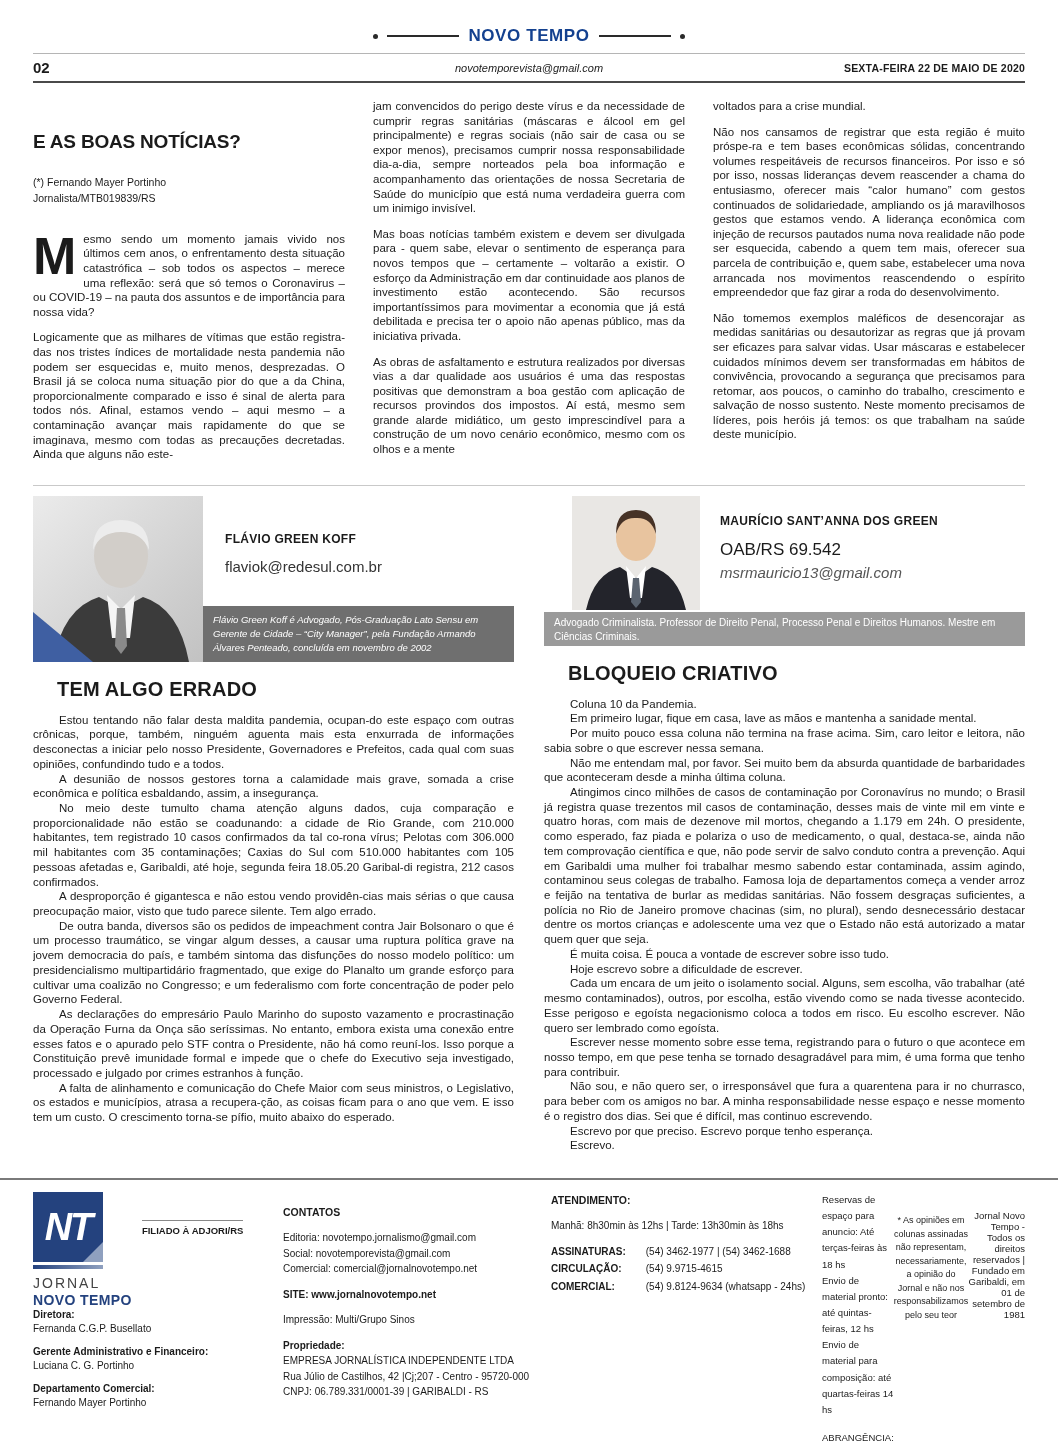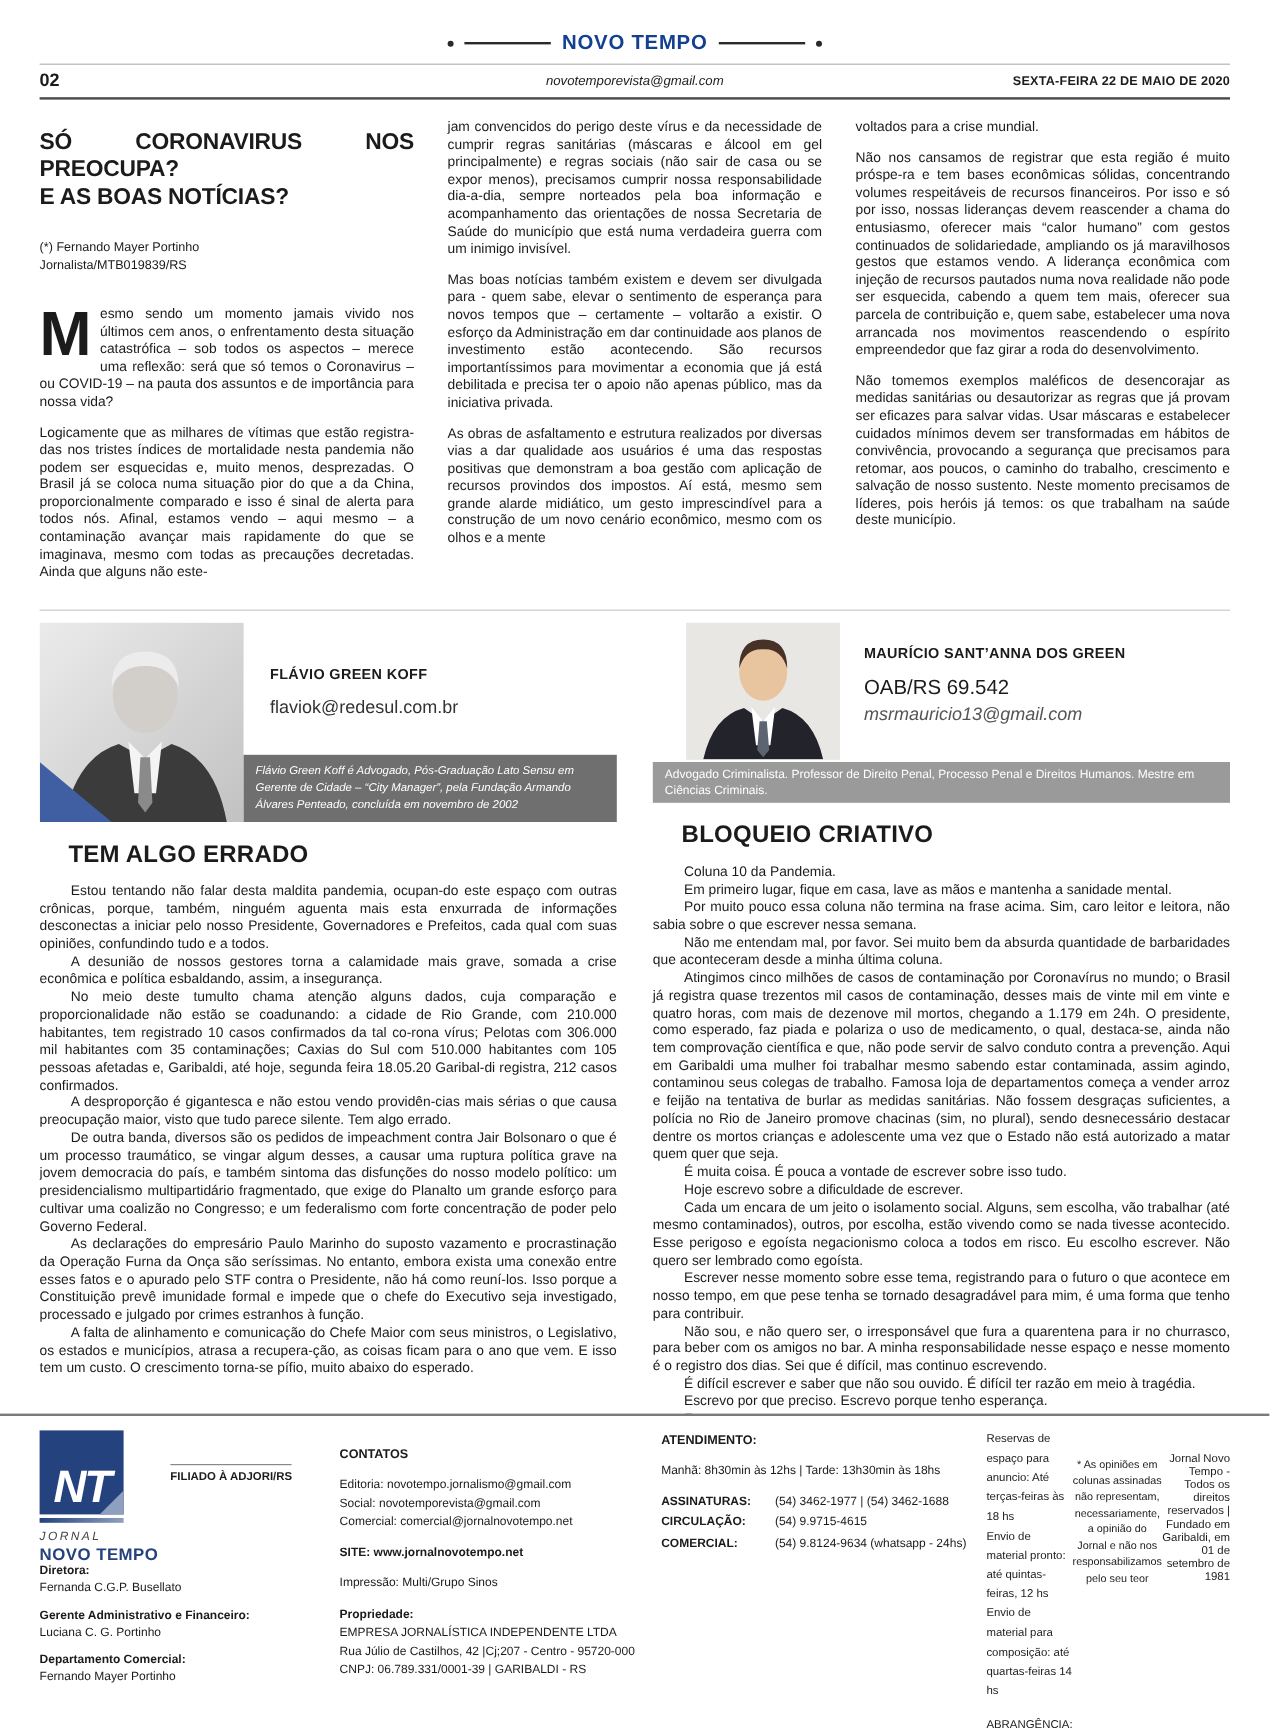--- a/index.html
+++ b/index.html
@@ -54,26 +54,26 @@
 
   .columnist-title { font-size:20px; font-weight:bold; letter-spacing:.2px; margin:16px 0 12px 24px; }
   .columnist-body { font-size:11.5px; line-height:1.28; text-align:justify; }
   .columnist-body p { text-indent:26px; margin:0; }
 
   
   footer { position:absolute; left:0; right:0; bottom:0; height:265px; background:#fff; border-top:2px solid #7a7a7a; padding:12px 33px 0; display:flex; flex-direction:column; }
   .footer-top { display:flex; gap:18px; flex:1; }
   .f-brand { width:232px; font-size:10px; }
   .logo-row { display:flex; align-items:flex-start; gap:10px; }
-  .nt-logo { width:70px; height:70px; background:var(--logo-blue,#24427e); position:relative; display:flex; align-items:flex-end; justify-content:center; }
+  .nt-logo { width:70px; height:70px; background:var(--logo-blue,#24427e); position:relative; display:flex; align-items:center; justify-content:center; }
   .nt-letters { color:#fff; font-weight:bold; font-style:italic; font-size:38px; letter-spacing:-2px; }
   .nt-corner { position:absolute; right:0; bottom:0; width:0; height:0; border-left:20px solid transparent; border-bottom:20px solid #8fa0bf; }
   .logo-bar { width:70px; height:4px; background:linear-gradient(to right,var(--logo-blue,#24427e),#8fa0bf); margin-top:3px; }
   .affiliation { border-top:1px solid #888; padding-top:4px; margin-top:28px; font-weight:bold; font-size:9.5px; white-space:nowrap; }
-  .logo-jornal { font-size:10px; letter-spacing:2px; color:#444; margin-top:6px;font-style:italic; }
+  .logo-jornal { font-size:14px; letter-spacing:2px; color:#444; margin-top:6px; }
   .logo-name { font-size:14px; font-weight:bold; color:var(--logo-blue,#24427e); letter-spacing:.4px; margin-top:1px; }
   .staff { margin-top:0; }
   .staff-entry { margin-bottom:9px; line-height:1.4; }
   .staff-role { font-weight:bold; }
   .f-contatos { width:250px; font-size:10px; line-height:1.55;margin-top:12px; }
   .f-heading { font-weight:bold; font-size:10.5px; margin-bottom:10px; }
   .f-gap { height:10px; }
   .bold { font-weight:bold; }
   .f-right-wrap { flex:1; display:flex; flex-direction:row; font-size:10px; }
   .f-right-cols { display:flex; gap:16px; }
@@ -104,21 +104,21 @@
       <span class="page-num">02</span>
       <span class="header-email">novotemporevista@gmail.com</span>
       <span class="header-date">SEXTA-FEIRA 22 DE MAIO DE 2020</span>
     </div>
     <div class="rule-thick"></div>
   </header>
 
   <section class="main-article">
     <div class="m-col">
       <h1 class="article-title">
-        <span>SÓ CORONAVIRUS NOS PREOCUPA?</span><br>
+        <br>
         <span>E AS BOAS NOTÍCIAS?</span>
       </h1>
       <div class="byline">
         <span>(*) Fernando Mayer Portinho</span><br>
         <span>Jornalista/MTB019839/RS</span>
       </div>
       <p><span class="dropcap">M</span><span>esmo sendo um momento jamais vivido nos últimos cem anos, o enfrentamento desta situação catastrófica – sob todos os aspectos – merece uma reflexão: será que só temos o Coronavirus – ou COVID-19 – na pauta dos assuntos e de importância para nossa vida?</span></p>
       <p>Logicamente que as milhares de vítimas que estão registra-das nos tristes índices de mortalidade nesta pandemia não podem ser esquecidas e, muito menos, desprezadas. O Brasil já se coloca numa situação pior do que a da China, proporcionalmente comparado e isso é sinal de alerta para todos nós. Afinal, estamos vendo – aqui mesmo – a contaminação avançar mais rapidamente do que se imaginava, mesmo com todas as precauções decretadas. Ainda que alguns não este-</p>
     </div>
     <div class="m-col">
@@ -196,21 +196,20 @@
         <p>Coluna 10 da Pandemia.</p>
         <p>Em primeiro lugar, fique em casa, lave as mãos e mantenha a sanidade mental.</p>
         <p>Por muito pouco essa coluna não termina na frase acima. Sim, caro leitor e leitora, não sabia sobre o que escrever nessa semana.</p>
         <p>Não me entendam mal, por favor. Sei muito bem da absurda quantidade de barbaridades que aconteceram desde a minha última coluna.</p>
         <p>Atingimos cinco milhões de casos de contaminação por Coronavírus no mundo; o Brasil já registra quase trezentos mil casos de contaminação, desses mais de vinte mil em vinte e quatro horas, com mais de dezenove mil mortos, chegando a 1.179 em 24h. O presidente, como esperado, faz piada e polariza o uso de medicamento, o qual, destaca-se, ainda não tem comprovação científica e que, não pode servir de salvo conduto contra a prevenção. Aqui em Garibaldi uma mulher foi trabalhar mesmo sabendo estar contaminada, assim agindo, contaminou seus colegas de trabalho. Famosa loja de departamentos começa a vender arroz e feijão na tentativa de burlar as medidas sanitárias. Não fossem desgraças suficientes, a polícia no Rio de Janeiro promove chacinas (sim, no plural), sendo desnecessário destacar dentre os mortos crianças e adolescente uma vez que o Estado não está autorizado a matar quem quer que seja.</p>
         <p>É muita coisa. É pouca a vontade de escrever sobre isso tudo.</p>
         <p>Hoje escrevo sobre a dificuldade de escrever.</p>
         <p>Cada um encara de um jeito o isolamento social. Alguns, sem escolha, vão trabalhar (até mesmo contaminados), outros, por escolha, estão vivendo como se nada tivesse acontecido. Esse perigoso e egoísta negacionismo coloca a todos em risco. Eu escolho escrever. Não quero ser lembrado como egoísta.</p>
         <p>Escrever nesse momento sobre esse tema, registrando para o futuro o que acontece em nosso tempo, em que pese tenha se tornado desagradável para mim, é uma forma que tenho para contribuir.</p>
         <p>Não sou, e não quero ser, o irresponsável que fura a quarentena para ir no churrasco, para beber com os amigos no bar. A minha responsabilidade nesse espaço e nesse momento é o registro dos dias. Sei que é difícil, mas continuo escrevendo.</p>
-        <p>É difícil escrever e saber que não sou ouvido. É difícil ter razão em meio à tragédia.</p>
         <p>Escrevo por que preciso. Escrevo porque tenho esperança.</p>
         <p>Escrevo.</p>
       </div>
     </article>
 
   </section>
 </div>
 
 <footer>
   <div class="footer-top">

